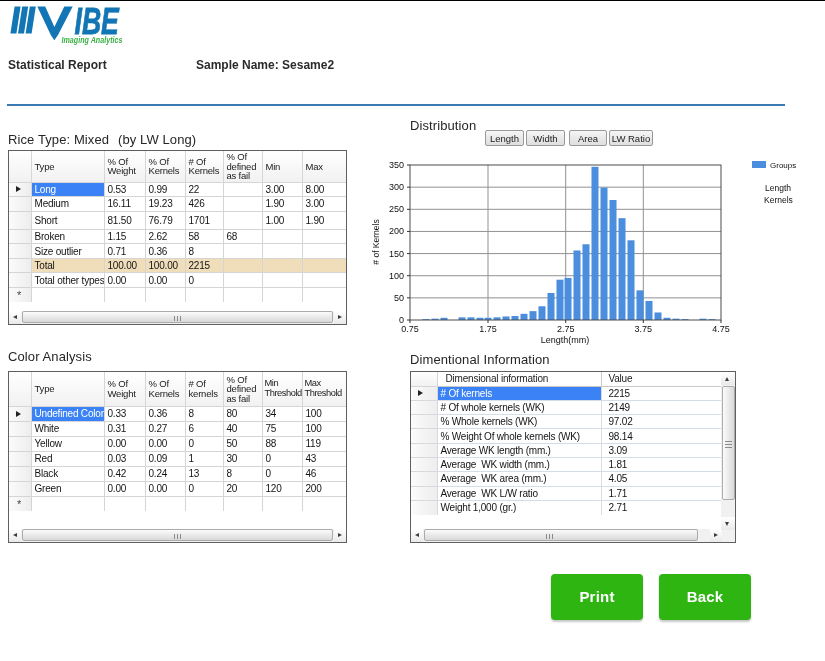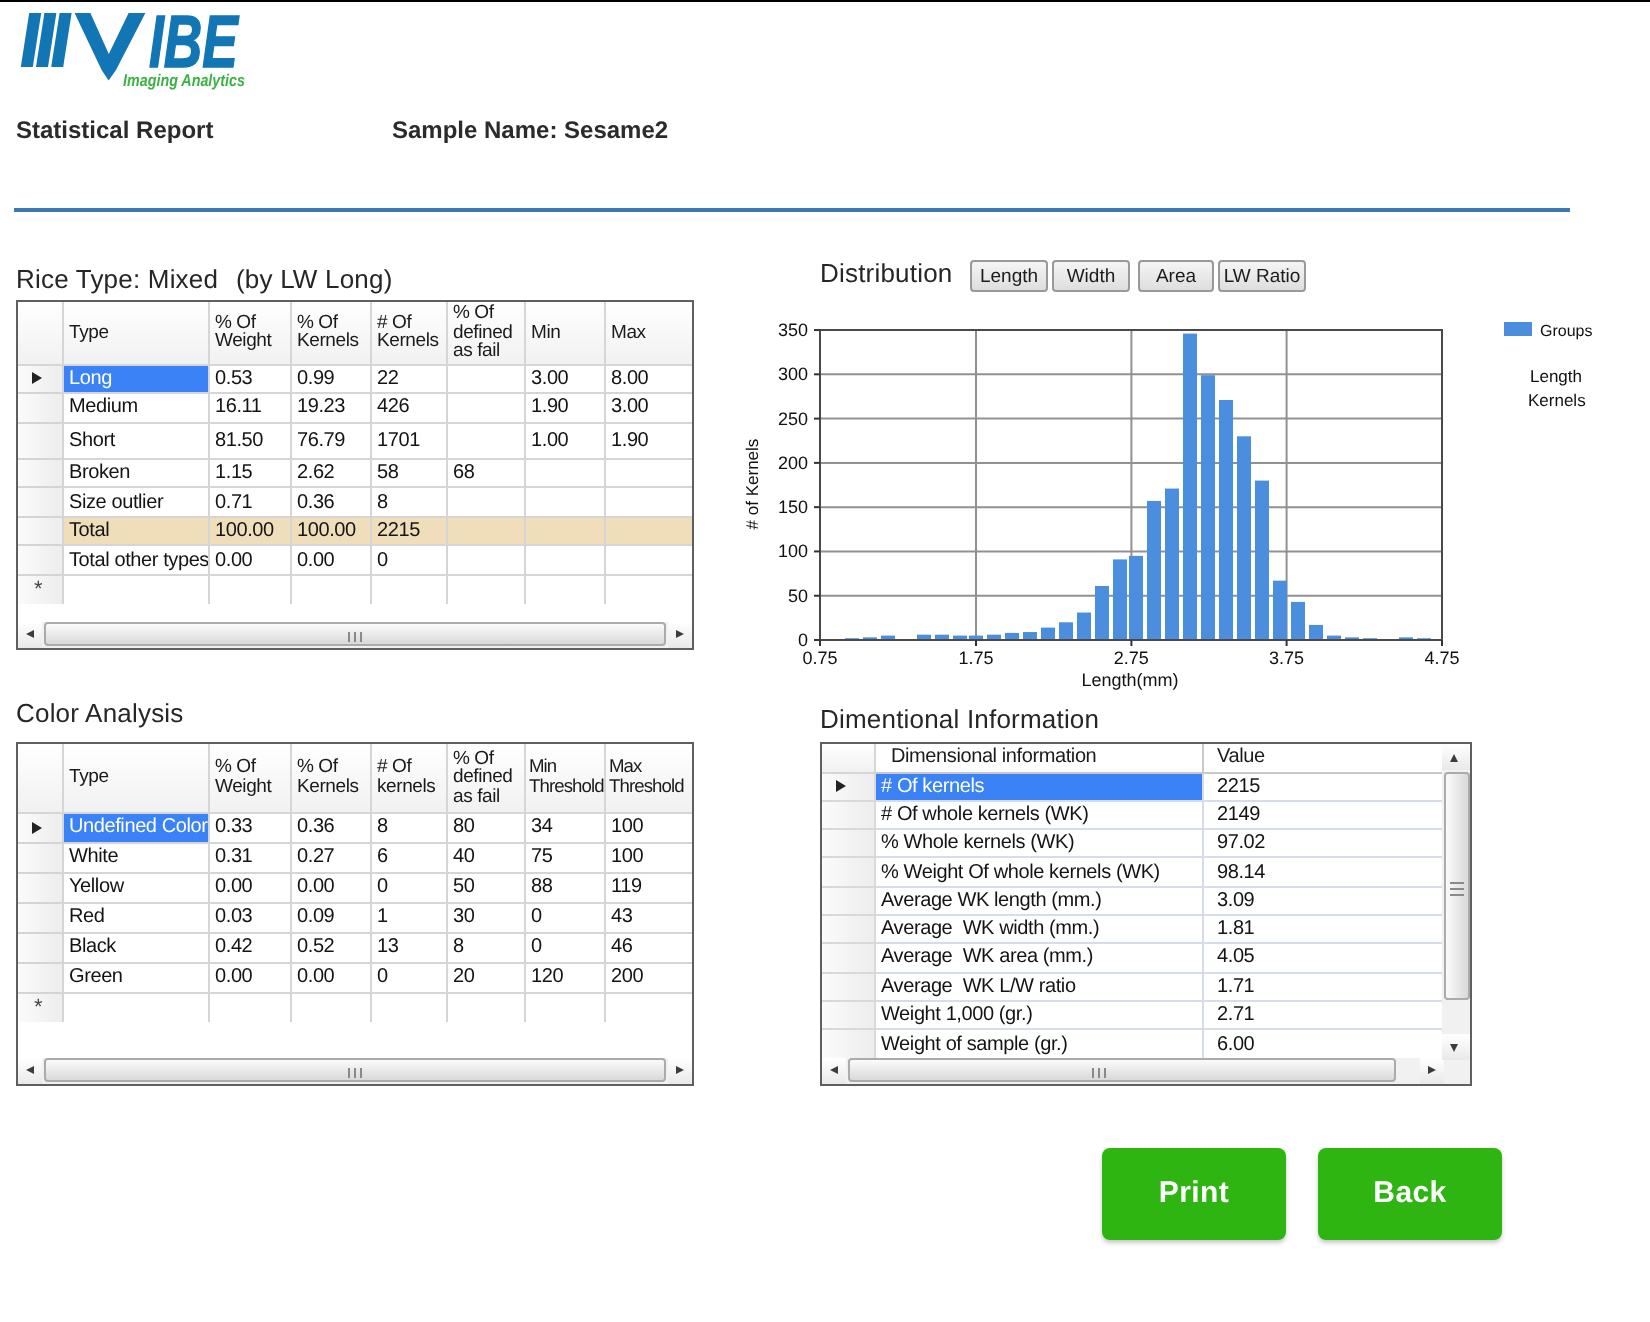--- a/index.html
+++ b/index.html
@@ -245,21 +245,21 @@
           <td>0.09</td>
           <td>1</td>
           <td>30</td>
           <td>0</td>
           <td>43</td>
         </tr>
     <tr style="height:15px;">
           <td class="rowsel"></td>
           <td>Black</td>
           <td>0.42</td>
-          <td>0.52</td>
+          <td>0.24</td>
           <td>13</td>
           <td>8</td>
           <td>0</td>
           <td>46</td>
         </tr>
     <tr style="height:15px;">
           <td class="rowsel"></td>
           <td>Green</td>
           <td>0.00</td>
           <td>0.00</td>
@@ -287,21 +287,21 @@
       </div>
     <div class="ra">
         <div class="tri-r"></div>
       </div>
     <div class="thumb">
         <div class="grip"></div>
       </div>
   </div>
 </div>
 
-<div class="abs title" style="left:410px;top:129px;">Distribution</div>
+<div class="abs title" style="left:410px;top:118px;">Distribution</div>
 <div class="wbtn" style="left:485px;top:130px;width:39px;">Length</div>
 <div class="wbtn" style="left:526px;top:130px;width:39px;">Width</div>
 <div class="wbtn" style="left:569px;top:130px;width:38px;">Area</div>
 <div class="wbtn" style="left:609px;top:130px;width:44px;">LW Ratio</div>
 
 <div id="chart" class="abs" style="left:340px;top:148px;"><svg width="485" height="205" viewBox="0 0 485 205">
       <rect x="70" y="17" width="311" height="155" fill="#ffffff" stroke="none"></rect>
       <line x1="70" y1="149.86" x2="381" y2="149.86" stroke="#919191" stroke-width="1"></line>
       <line x1="70" y1="127.72" x2="381" y2="127.72" stroke="#919191" stroke-width="1"></line>
       <line x1="70" y1="105.58" x2="381" y2="105.58" stroke="#919191" stroke-width="1"></line>
@@ -434,25 +434,20 @@
         <tr style="height: 14.3px;">
           <td class="rowsel" style="border-color: rgb(217, 217, 217);"></td>
           <td style="border-color: rgb(215, 221, 230);">Average &nbsp;WK L/W ratio</td>
           <td style="padding-left: 7px; border-color: rgb(215, 221, 230);">1.71</td>
         </tr>
         <tr style="height: 14.3px;">
           <td class="rowsel" style="border-color: rgb(217, 217, 217);"></td>
           <td style="border-color: rgb(215, 221, 230);">Weight 1,000 (gr.)</td>
           <td style="padding-left: 7px; border-color: rgb(215, 221, 230);">2.71</td>
         </tr>
-        <tr style="height: 14.3px;">
-          <td class="rowsel" style="border-color: rgb(217, 217, 217);"></td>
-          <td style="border-color: rgb(215, 221, 230);">Weight of sample (gr.)</td>
-          <td style="padding-left: 7px; border-color: rgb(215, 221, 230);">6.00</td>
-        </tr>
       </tbody>
     </table>
   <div class="hsb" style="left:0;right:13px;bottom:0;">
     <div class="la">
         <div class="tri-l"></div>
       </div>
     <div class="ra">
         <div class="tri-r"></div>
       </div>
     <div class="thumb" style="right:24px;">

